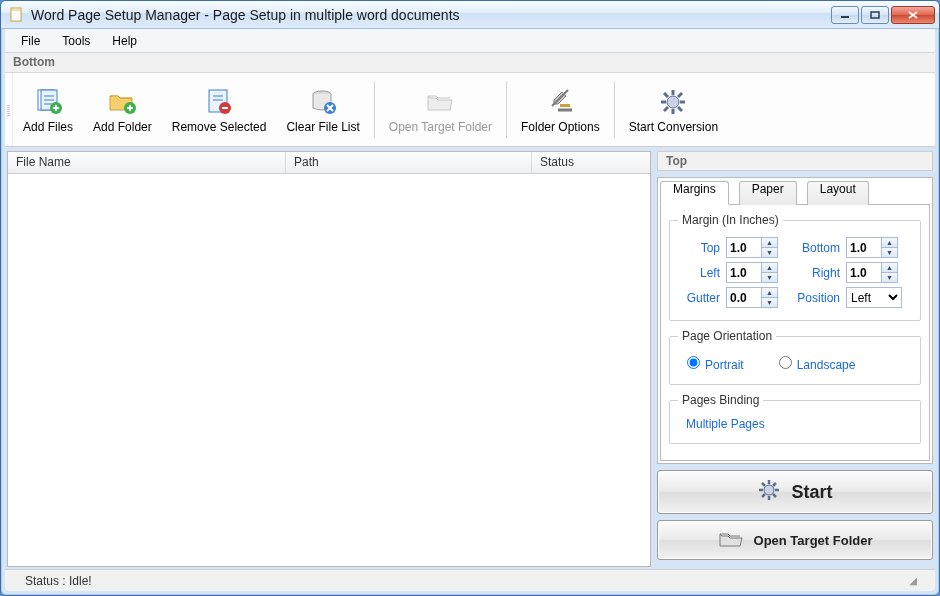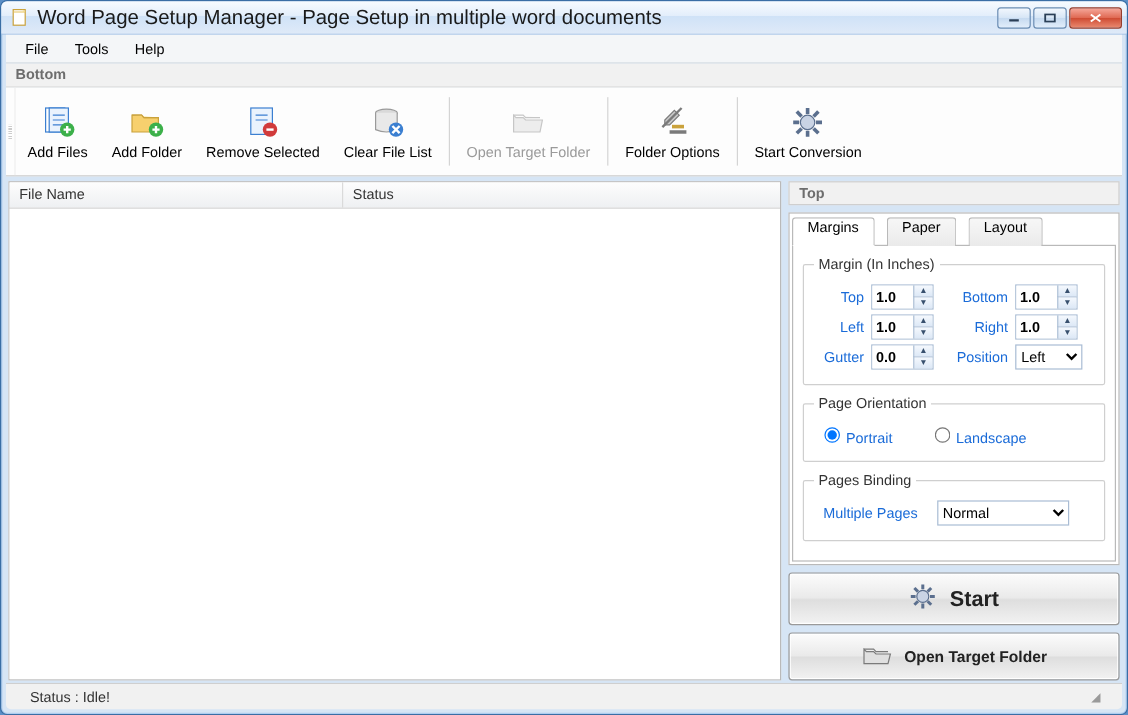--- a/index.html
+++ b/index.html
@@ -22,21 +22,21 @@
   }
   .titlebar {
     height: 28px;
     display: flex; align-items: center;
     padding: 0 4px 0 8px;
     background: linear-gradient(#f7fbff, #e3eefb 45%, #cfe2f7 46%, #dfeaf8);
     border-top-left-radius: 5px; border-top-right-radius: 5px;
     border-bottom: 1px solid #9fbfe3;
   }
   .title-icon { width: 16px; height: 16px; margin-right: 6px; display:inline-flex; }
-  .title-text { color: #1a1a1a; font-size: 17px; flex: 1; }
+  .title-text { color: #1a1a1a; font-size: 14px; flex: 1; }
   .win-buttons { display: flex; gap: 2px; }
   .win-btn {
     width: 28px; height: 18px;
     border: 1px solid #6b8db3;
     border-radius: 3px;
     background: linear-gradient(#f2f7fd,#d7e6f6 48%,#c6daf0 52%,#e2eefb);
     display:flex; align-items:center; justify-content:center;
     color:#2a3f57; font-size:10px;
   }
   .win-btn.close {
@@ -278,20 +278,21 @@
           </svg>
         </span>
       <span>Start Conversion</span>
     </div>
   </div>
 
   <div class="content">
     <div class="filelist">
       <div class="cols">
         <div class="col fn">File Name</div>
+        <div class="col pa">Path</div>
         <div class="col st">Status</div>
       </div>
       <div class="list-body"></div>
     </div>
 
     <div class="right">
       <div class="right-head">Top</div>
       <div class="tabs-wrap">
         <div class="tabs">
           <div class="tab active">Margins</div>
@@ -354,21 +355,20 @@
             <legend>Page Orientation</legend>
             <div class="row radio-row" style="gap:30px; padding-left:4px;">
               <span><input type="radio" checked="" style=""><label>Portrait</label></span>
               <span><input type="radio" style=""><label>Landscape</label></span>
             </div>
           </fieldset>
           <fieldset>
             <legend>Pages Binding</legend>
             <div class="row" style="padding-left:8px;">
               <span style="color:#1a6bd8">Multiple Pages</span>
-              <select class="combo" style="width:110px; margin-left:10px;"><option>Normal</option></select>
             </div>
           </fieldset>
         </div>
       </div>
       <div class="big-btn">
         <span><svg width="24" height="24">
               <circle cx="12" cy="12" r="5" fill="#c9d3e4" stroke="#5b6f8e"></circle>
               <g stroke="#5b6f8e" stroke-width="2.5">
                 <line x1="12" y1="2" x2="12" y2="6"></line>
                 <line x1="12" y1="18" x2="12" y2="22"></line>

